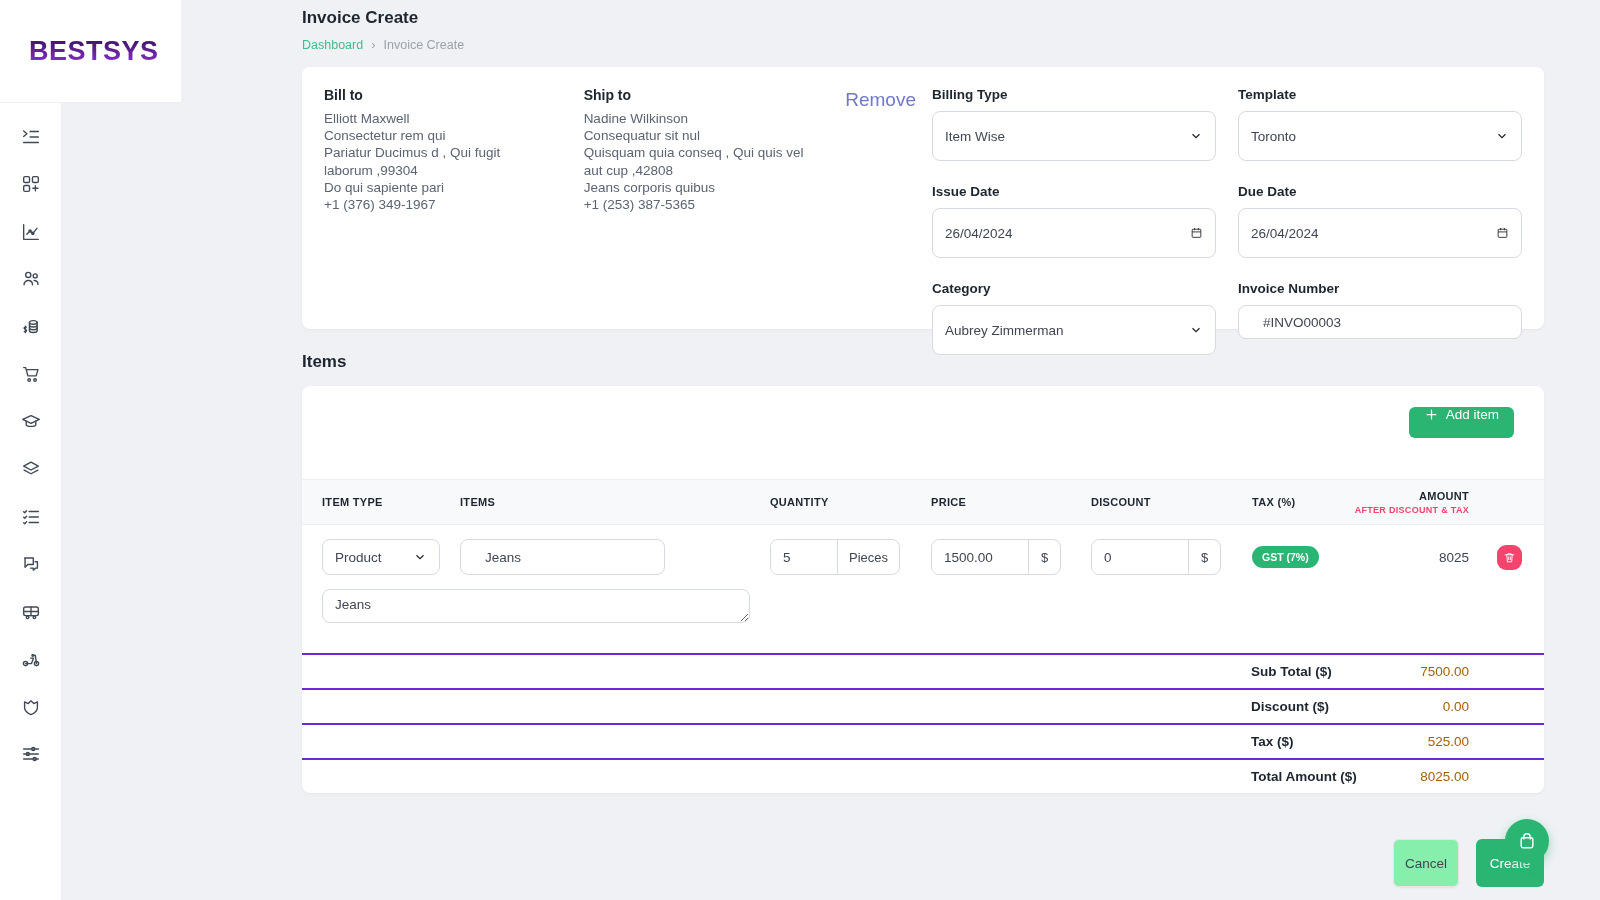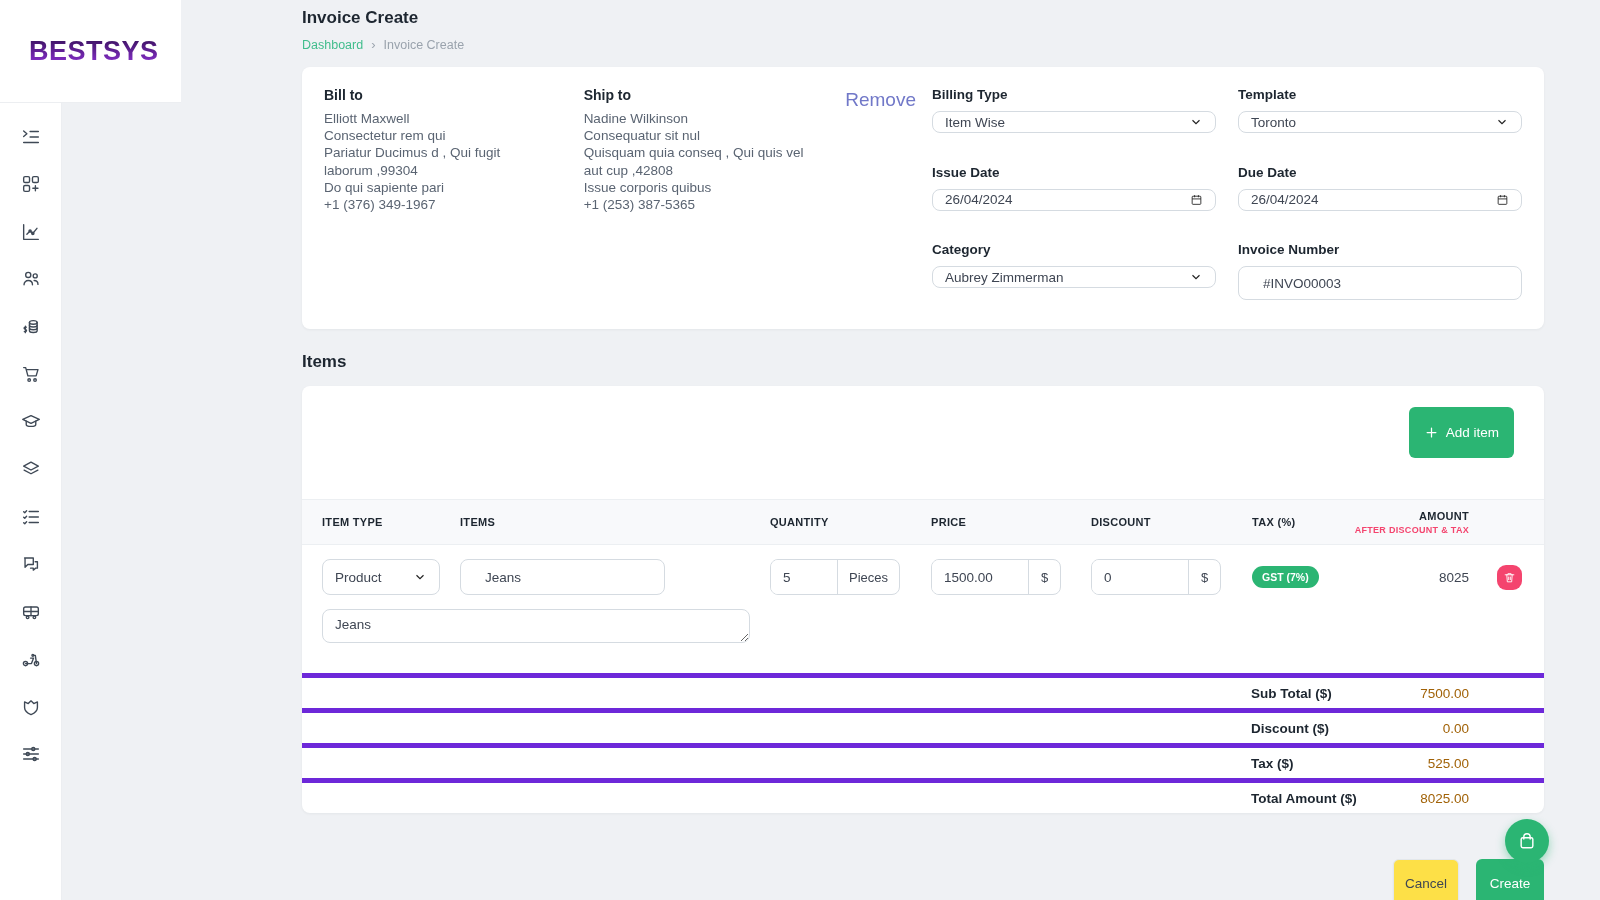--- a/index.html
+++ b/index.html
@@ -34,34 +34,34 @@
   .addr-col.bill { margin-right:22px; }
   .addr-col.ship { margin-right:24px; }
   .addr-label { font-size:14px; font-weight:700; color:#1d2630; margin-bottom:7px; }
   .addr-line { font-size:13.5px; color:#5a6472; line-height:17.2px; }
   .remove-col { width:72px; padding-top:2px; }
   .remove-link { font-size:19px; color:#7178c8; cursor:pointer; text-decoration:none; }
 
   .form-grid { margin-left:auto; width:590px; display:grid;
     grid-template-columns:284px 284px; column-gap:22px; row-gap:23px; }
   .field-label { font-size:13.5px; font-weight:700; color:#1d2630; margin-bottom:9px; }
-  .control { height:22px; border:1px solid #d5dbe1; border-radius:8px; background:#fff;
+  .control { height:50px; border:1px solid #d5dbe1; border-radius:8px; background:#fff;
     display:flex; align-items:center; padding:0 12px; font-size:13.5px; color:#3f4653; cursor:pointer; }
   .control .val { flex:1; white-space:nowrap; overflow:hidden; }
   .control svg.chev { width:14px; height:14px; stroke:#222; stroke-width:2; fill:none; }
   .control svg.cal { width:13px; height:14px; stroke:#222; stroke-width:1.6; fill:none; }
   input.text-control { width:100%; height:34px; border:1px solid #d5dbe1; border-radius:8px;
     padding:0 24px; font-size:13.5px; color:#3f4653; font-family:inherit; background:#fff; outline:none; }
 
   
   .items-heading { font-size:17px; font-weight:700; color:#1d2630; margin:23px 0 14px; }
   .items-card { padding-bottom:0; }
   .additem-row { display:flex; justify-content:flex-end; padding:21px 30px 0; }
   .btn-green { background:#2bb573; color:#fff; border:none; border-radius:6px; font-size:13.5px;
-    font-family:inherit; display:flex; align-items:center; gap:7px; padding:0 15px; height:51px; cursor:pointer; }
+    font-family:inherit; display:flex; align-items:flex-start; gap:7px; padding:0 15px; height:31px; cursor:pointer; }
   .btn-green svg { width:15px; height:15px; stroke:#fff; stroke-width:2; fill:none; stroke-linecap:round; }
 
   .thead { margin-top:41px; height:46px; display:flex; align-items:center; background:#f8f9fb;
     border-top:1px solid #eceff2; border-bottom:1px solid #eceff2; padding:0 0 0 20px; }
   .th { font-size:11px; font-weight:700; color:#1d2630; letter-spacing:.3px; }
   .c1{width:118px;margin-right:20px;} .c2{width:205px;margin-right:105px;}
   .c3{width:130px;margin-right:31px;} .c4{width:130px;margin-right:30px;}
   .c5{width:130px;margin-right:31px;} .c6{width:95px;}
   .c7{width:122px;text-align:right;} .c8{width:70px;}
   .amount-note { display:block; font-size:9px; font-weight:700; color:#f4446e; letter-spacing:.3px; margin-top:3px; }
@@ -80,26 +80,26 @@
     padding:5px 10px; border-radius:12px; }
   .amount-val { font-size:13.5px; color:#3f4653; }
   .del-btn { width:25px; height:25px; margin-left:28px; border:none; border-radius:9px;
     background:#f4446e; display:flex; align-items:center; justify-content:center; cursor:pointer; }
   .del-btn svg { width:13px; height:13px; stroke:#fff; stroke-width:1.7; fill:none; stroke-linecap:round; }
 
   .desc-row { padding:2px 0 26px 20px; }
   textarea.desc { width:428px; height:34px; border:1px solid #d5dbe1; border-radius:8px;
     padding:7px 12px; font-size:13.5px; color:#3f4653; font-family:inherit; resize:both; outline:none; }
 
-  .totals .t-row { display:flex; align-items:center; height:35px; border-top:5px solid #6d28d9; }
+  .totals .t-row { display:flex; align-items:center; height:35px; border-top:2px solid #6d28d9; }
   .t-label { margin-left:949px; width:218px; font-size:13.5px; font-weight:700; color:#1d2630; }
   .totals .t-row .t-val { font-size:13.5px; color:#a16207; text-align:right; width:218px; margin-left:-218px; }
 
   .footer-actions { display:flex; justify-content:flex-end; gap:17px; margin-top:46px; }
-  .btn-cancel { background:#fde047; border:1px solid #e3e7ea; border-radius:6px; height:48px; width:66px;
+  .btn-cancel { background:#86efac; border:1px solid #e3e7ea; border-radius:6px; height:48px; width:66px;
     font-size:13.5px; color:#3f4653; font-family:inherit; cursor:pointer; box-shadow:0 1px 2px rgba(20,30,40,.06); }
   .btn-create { background:#2bb573; border:none; border-radius:6px; height:48px; width:68px;
     font-size:13.5px; color:#fff; font-family:inherit; cursor:pointer; }
 
   .fab { position:absolute; left:1505px; top:819px; width:44px; height:44px; border-radius:50%;
     background:#2bb573; border:none; display:flex; align-items:center; justify-content:center;
     box-shadow:0 4px 10px rgba(43,181,115,.45); cursor:pointer; z-index:10; }
   .fab svg { width:20px; height:20px; stroke:#fff; stroke-width:1.7; fill:none; stroke-linecap:round; stroke-linejoin:round; }
 </style>
 </head>
@@ -226,21 +226,21 @@
       <div class="addr-line">Consectetur rem qui</div>
       <div class="addr-line">Pariatur Ducimus d , Qui fugit laborum ,99304</div>
       <div class="addr-line">Do qui sapiente pari</div>
       <div class="addr-line">+1 (376) 349-1967</div>
     </div>
     <div class="addr-col ship">
       <div class="addr-label">Ship to</div>
       <div class="addr-line">Nadine Wilkinson</div>
       <div class="addr-line">Consequatur sit nul</div>
       <div class="addr-line">Quisquam quia conseq , Qui quis vel aut cup ,42808</div>
-      <div class="addr-line">Issue corporis quibus</div>
+      <div class="addr-line">Jeans corporis quibus</div>
       <div class="addr-line">+1 (253) 387-5365</div>
     </div>
     <div class="remove-col">
       <a class="remove-link">Remove</a>
     </div>
 
     <div class="form-grid">
       <div class="field">
         <div class="field-label">Billing Type</div>
         <div class="control select-control">

